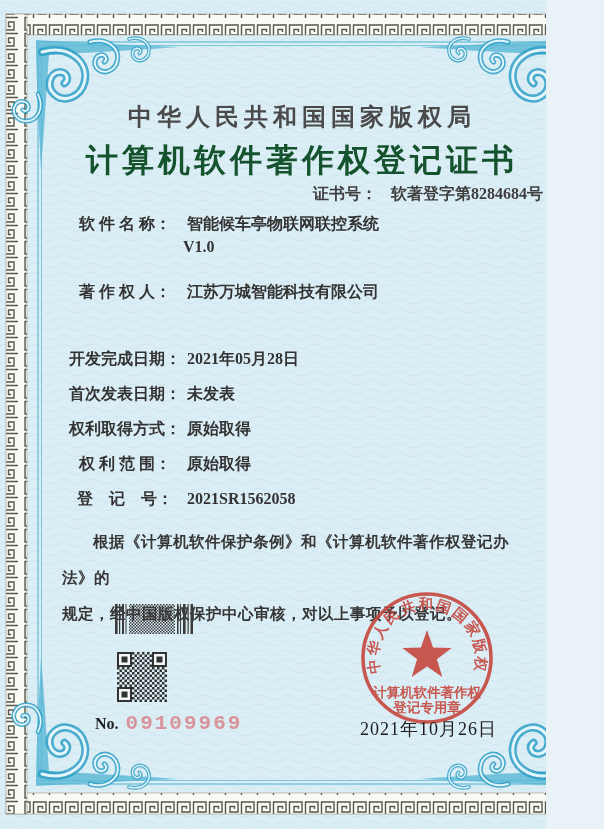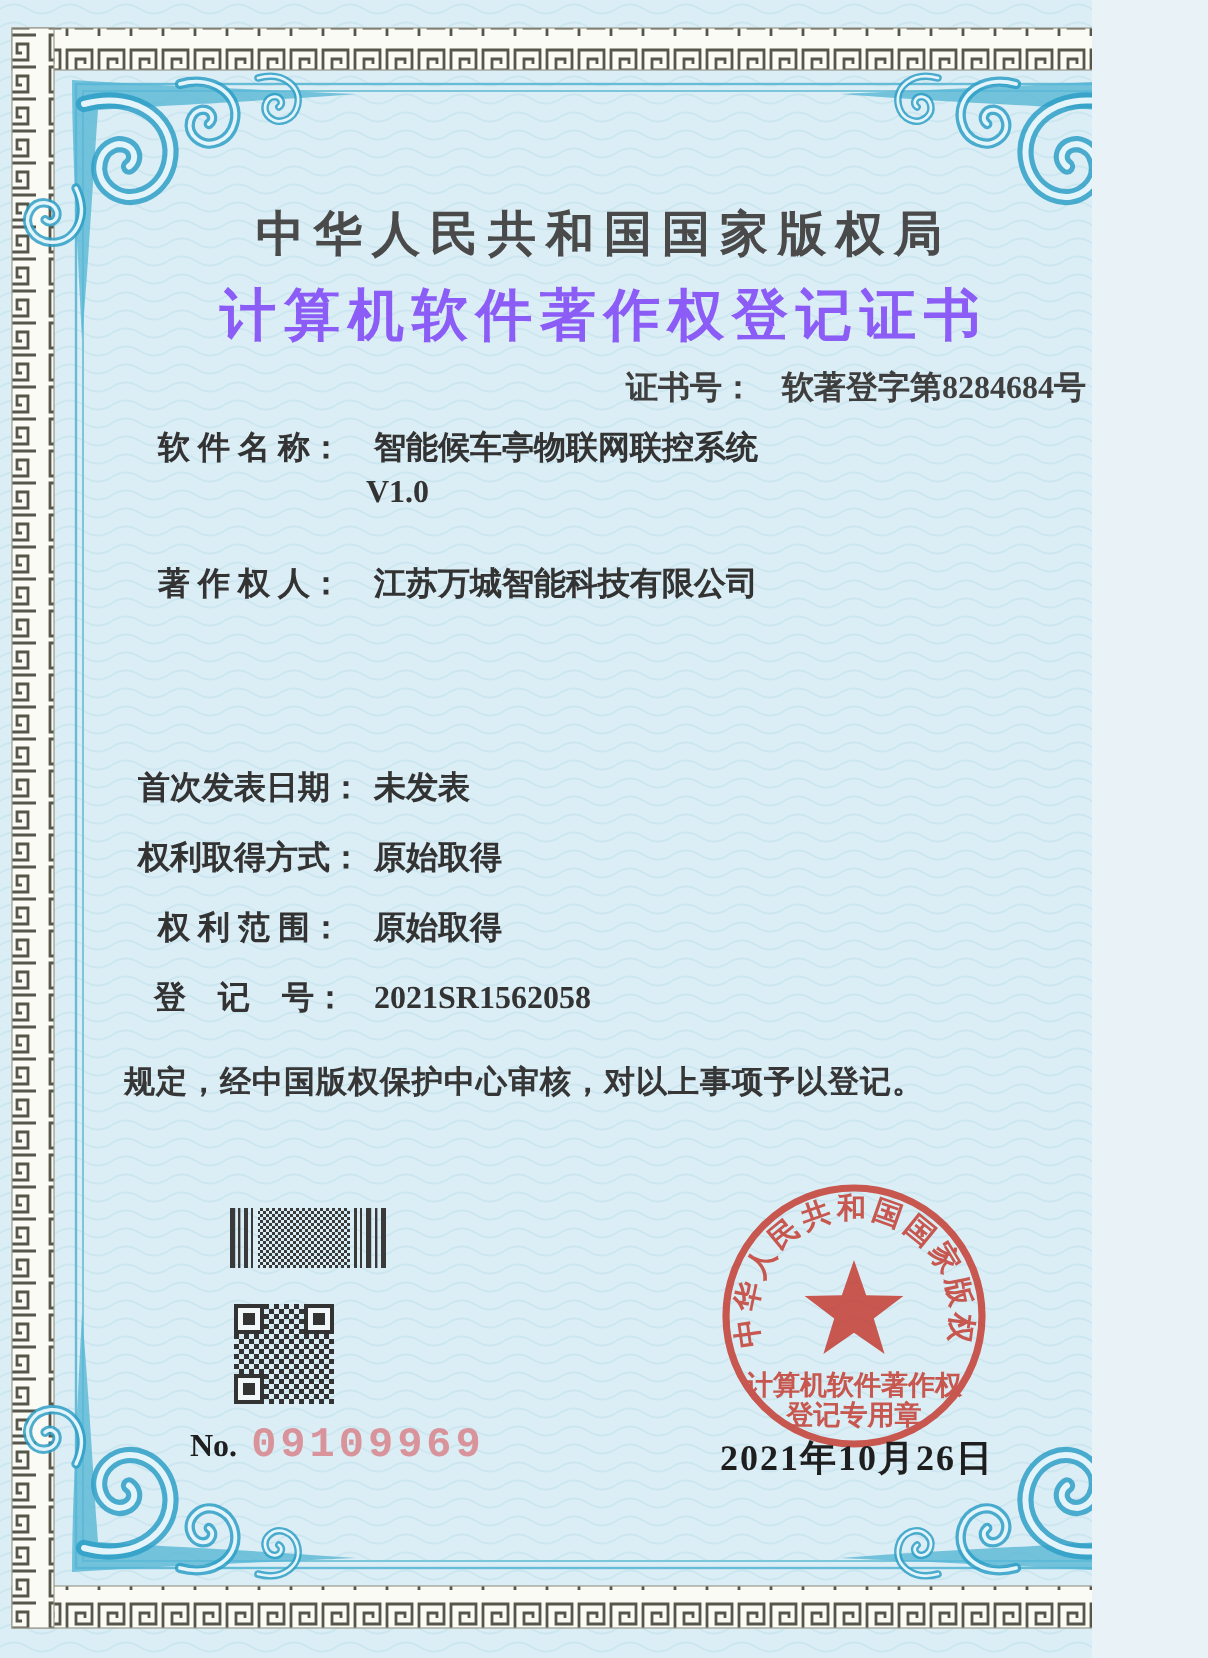--- a/index.html
+++ b/index.html
@@ -11,21 +11,21 @@
   }
   .bg{position:absolute;left:0;top:0;width:604px;height:829px;}
   .content{position:absolute;left:0;top:0;width:604px;height:829px;}
   .abs{position:absolute;}
   .issuer-title{
     left:0;top:101px;width:604px;text-align:center;
     font-size:24px;font-weight:bold;letter-spacing:5px;color:#4a4a4a;margin:0;
   }
   .doc-title{
     left:0;top:139px;width:604px;text-align:center;
-    font-size:28px;font-weight:bold;letter-spacing:4px;color:#8b5cf6;margin:0;
+    font-size:32px;font-weight:bold;letter-spacing:4px;color:#14532d;margin:0;
   }
   .certno{
     left:0;top:184px;width:543px;text-align:right;
     font-size:16px;font-weight:bold;color:#3f3f3f;
   }
   .certno .gap{display:inline-block;width:14px;}
   .field{left:67px;font-size:16px;font-weight:bold;color:#333;white-space:nowrap;text-align:center;}
   .flabel{display:inline-block;width:116px;}
   .fvalue{display:inline-block;}
   .f1{top:214px}.f1b{top:238px;left:183px}.f2{top:282px}
@@ -38,21 +38,21 @@
   .statement .ln1{text-indent:31px;}
   .barcode{left:115px;top:604px;}
   .qrcode{left:117px;top:652px;}
   .serial{left:95px;top:712px;font-size:16px;font-weight:bold;color:#1f1f1f;}
   .serial .num{
     color:#d9939a;font-family:"Liberation Mono","DejaVu Sans Mono",monospace;
     font-size:21px;letter-spacing:2px;margin-left:7px;font-weight:bold;
   }
   .seal{left:342px;top:573px;}
   .issue-date{
-    left:360px;top:717px;font-size:18px;font-weight:bold;color:#1e1e1e;letter-spacing:1px;
+    left:360px;top:717px;font-size:18px;font-weight:normal;color:#1e1e1e;letter-spacing:1px;
   }
 </style>
 </head>
 <body>
 
 <div class="page">
 
   <svg class="bg" viewBox="0 0 604 829" xmlns="http://www.w3.org/2000/svg">
     <defs>
       <pattern id="waves" patternUnits="userSpaceOnUse" width="28" height="9">
@@ -120,20 +120,24 @@
     </div>
     <div class="abs field f1b">
       <span class="fvalue">V1.0</span>
     </div>
 
     <div class="abs field f2">
       <span class="flabel">著 作 权 人：</span>
       <span class="fvalue">江苏万城智能科技有限公司</span>
     </div>
 
+    <div class="abs field f3">
+      <span class="flabel">开发完成日期：</span>
+      <span class="fvalue">2021年05月28日</span>
+    </div>
 
     <div class="abs field f5">
       <span class="flabel">权利取得方式：</span>
       <span class="fvalue">原始取得</span>
     </div>
 
     <div class="abs field f4">
       <span class="flabel">首次发表日期：</span>
       <span class="fvalue">未发表</span>
     </div>
@@ -142,20 +146,21 @@
       <span class="flabel">权 利 范 围：</span>
       <span class="fvalue">原始取得</span>
     </div>
 
     <div class="abs field f7">
       <span class="flabel">登　记　号：</span>
       <span class="fvalue">2021SR1562058</span>
     </div>
 
     <div class="abs statement">
+      <div class="ln1">根据《计算机软件保护条例》和《计算机软件著作权登记办法》的</div>
       <div class="ln2">规定，经中国版权保护中心审核，对以上事项予以登记。</div>
     </div>
 
     <svg class="abs barcode" width="78" height="30" viewBox="0 0 78 30" xmlns="http://www.w3.org/2000/svg">
       <rect x="0" y="0" width="2.6" height="30" fill="#3a3a3a"></rect>
       <rect x="4" y="0" width="1.2" height="30" fill="#3a3a3a"></rect>
       <rect x="7" y="0" width="2" height="30" fill="#3a3a3a"></rect>
       <rect x="10.5" y="0" width="1" height="30" fill="#3a3a3a"></rect>
       <rect x="14" y="0" width="46" height="30" fill="url(#bcn)"></rect>
       <rect x="62" y="0" width="1.5" height="30" fill="#3a3a3a"></rect>

